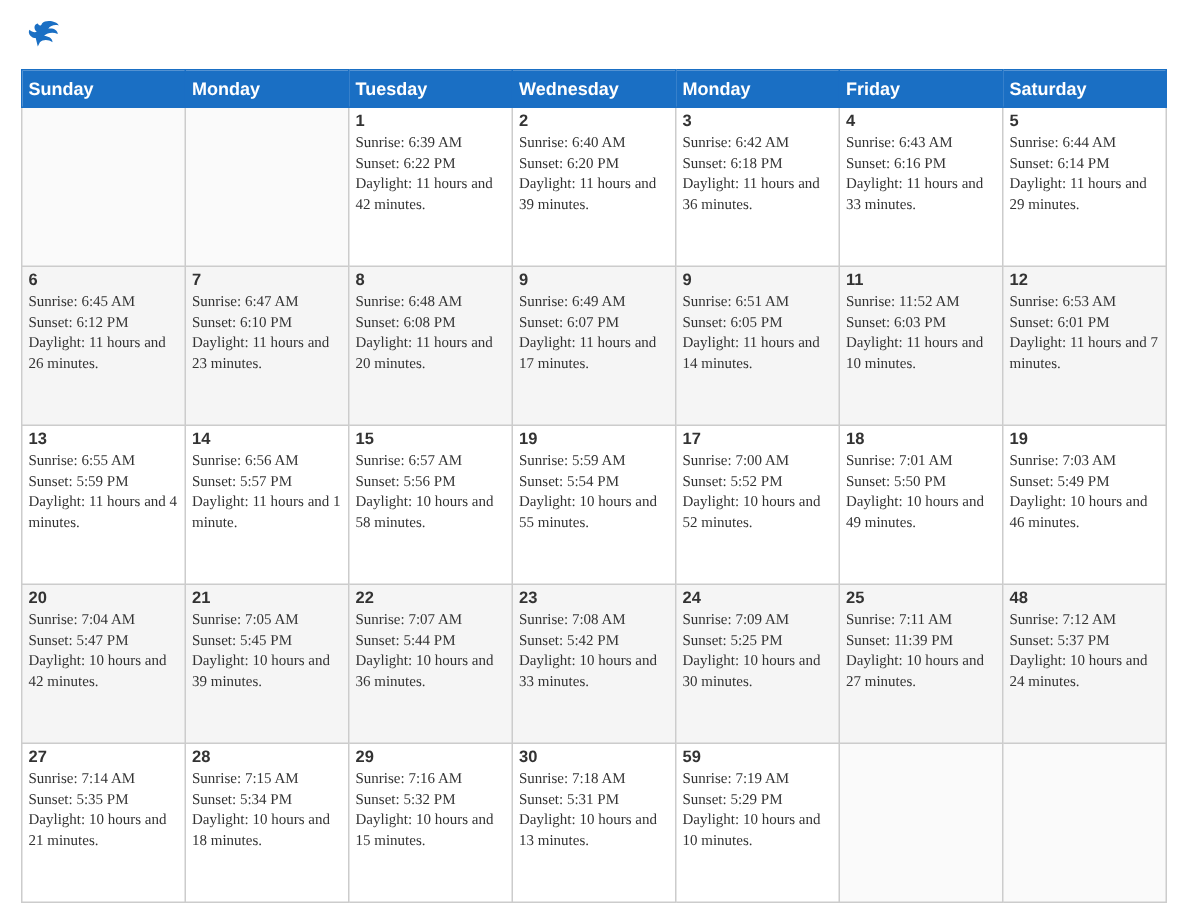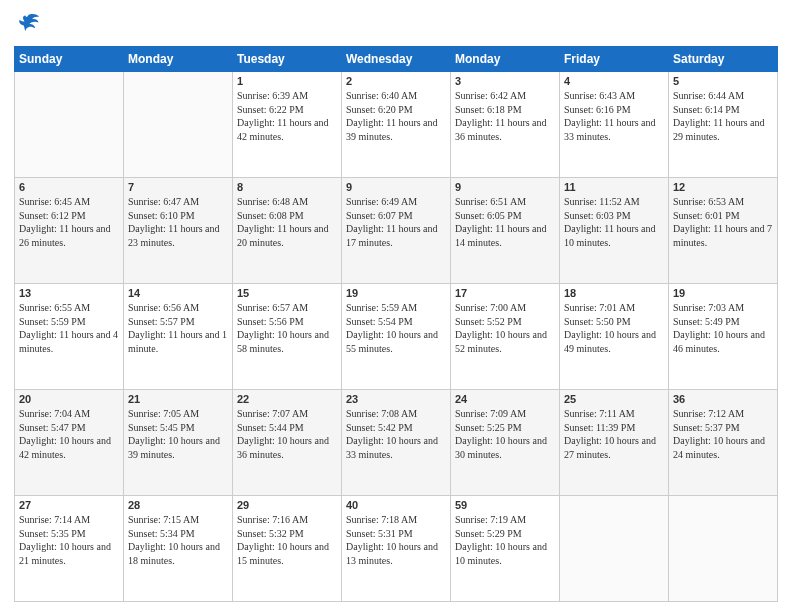--- a/index.html
+++ b/index.html
@@ -284,21 +284,21 @@
 Sunset: 5:25 PM
 Daylight: 10 hours and 30 minutes.</div>
           </td>
           <td>
             <span class="day-num">25</span>
             <div class="day-info">Sunrise: 7:11 AM
 Sunset: 11:39 PM
 Daylight: 10 hours and 27 minutes.</div>
           </td>
           <td>
-            <span class="day-num">36</span>
+            <span class="day-num">48</span>
             <div class="day-info">Sunrise: 7:12 AM
 Sunset: 5:37 PM
 Daylight: 10 hours and 24 minutes.</div>
           </td>
         </tr>
         <tr>
           <td>
             <span class="day-num">27</span>
             <div class="day-info">Sunrise: 7:14 AM
 Sunset: 5:35 PM
@@ -310,21 +310,21 @@
 Sunset: 5:34 PM
 Daylight: 10 hours and 18 minutes.</div>
           </td>
           <td>
             <span class="day-num">29</span>
             <div class="day-info">Sunrise: 7:16 AM
 Sunset: 5:32 PM
 Daylight: 10 hours and 15 minutes.</div>
           </td>
           <td>
-            <span class="day-num">40</span>
+            <span class="day-num">30</span>
             <div class="day-info">Sunrise: 7:18 AM
 Sunset: 5:31 PM
 Daylight: 10 hours and 13 minutes.</div>
           </td>
           <td>
             <span class="day-num">59</span>
             <div class="day-info">Sunrise: 7:19 AM
 Sunset: 5:29 PM
 Daylight: 10 hours and 10 minutes.</div>
           </td>

